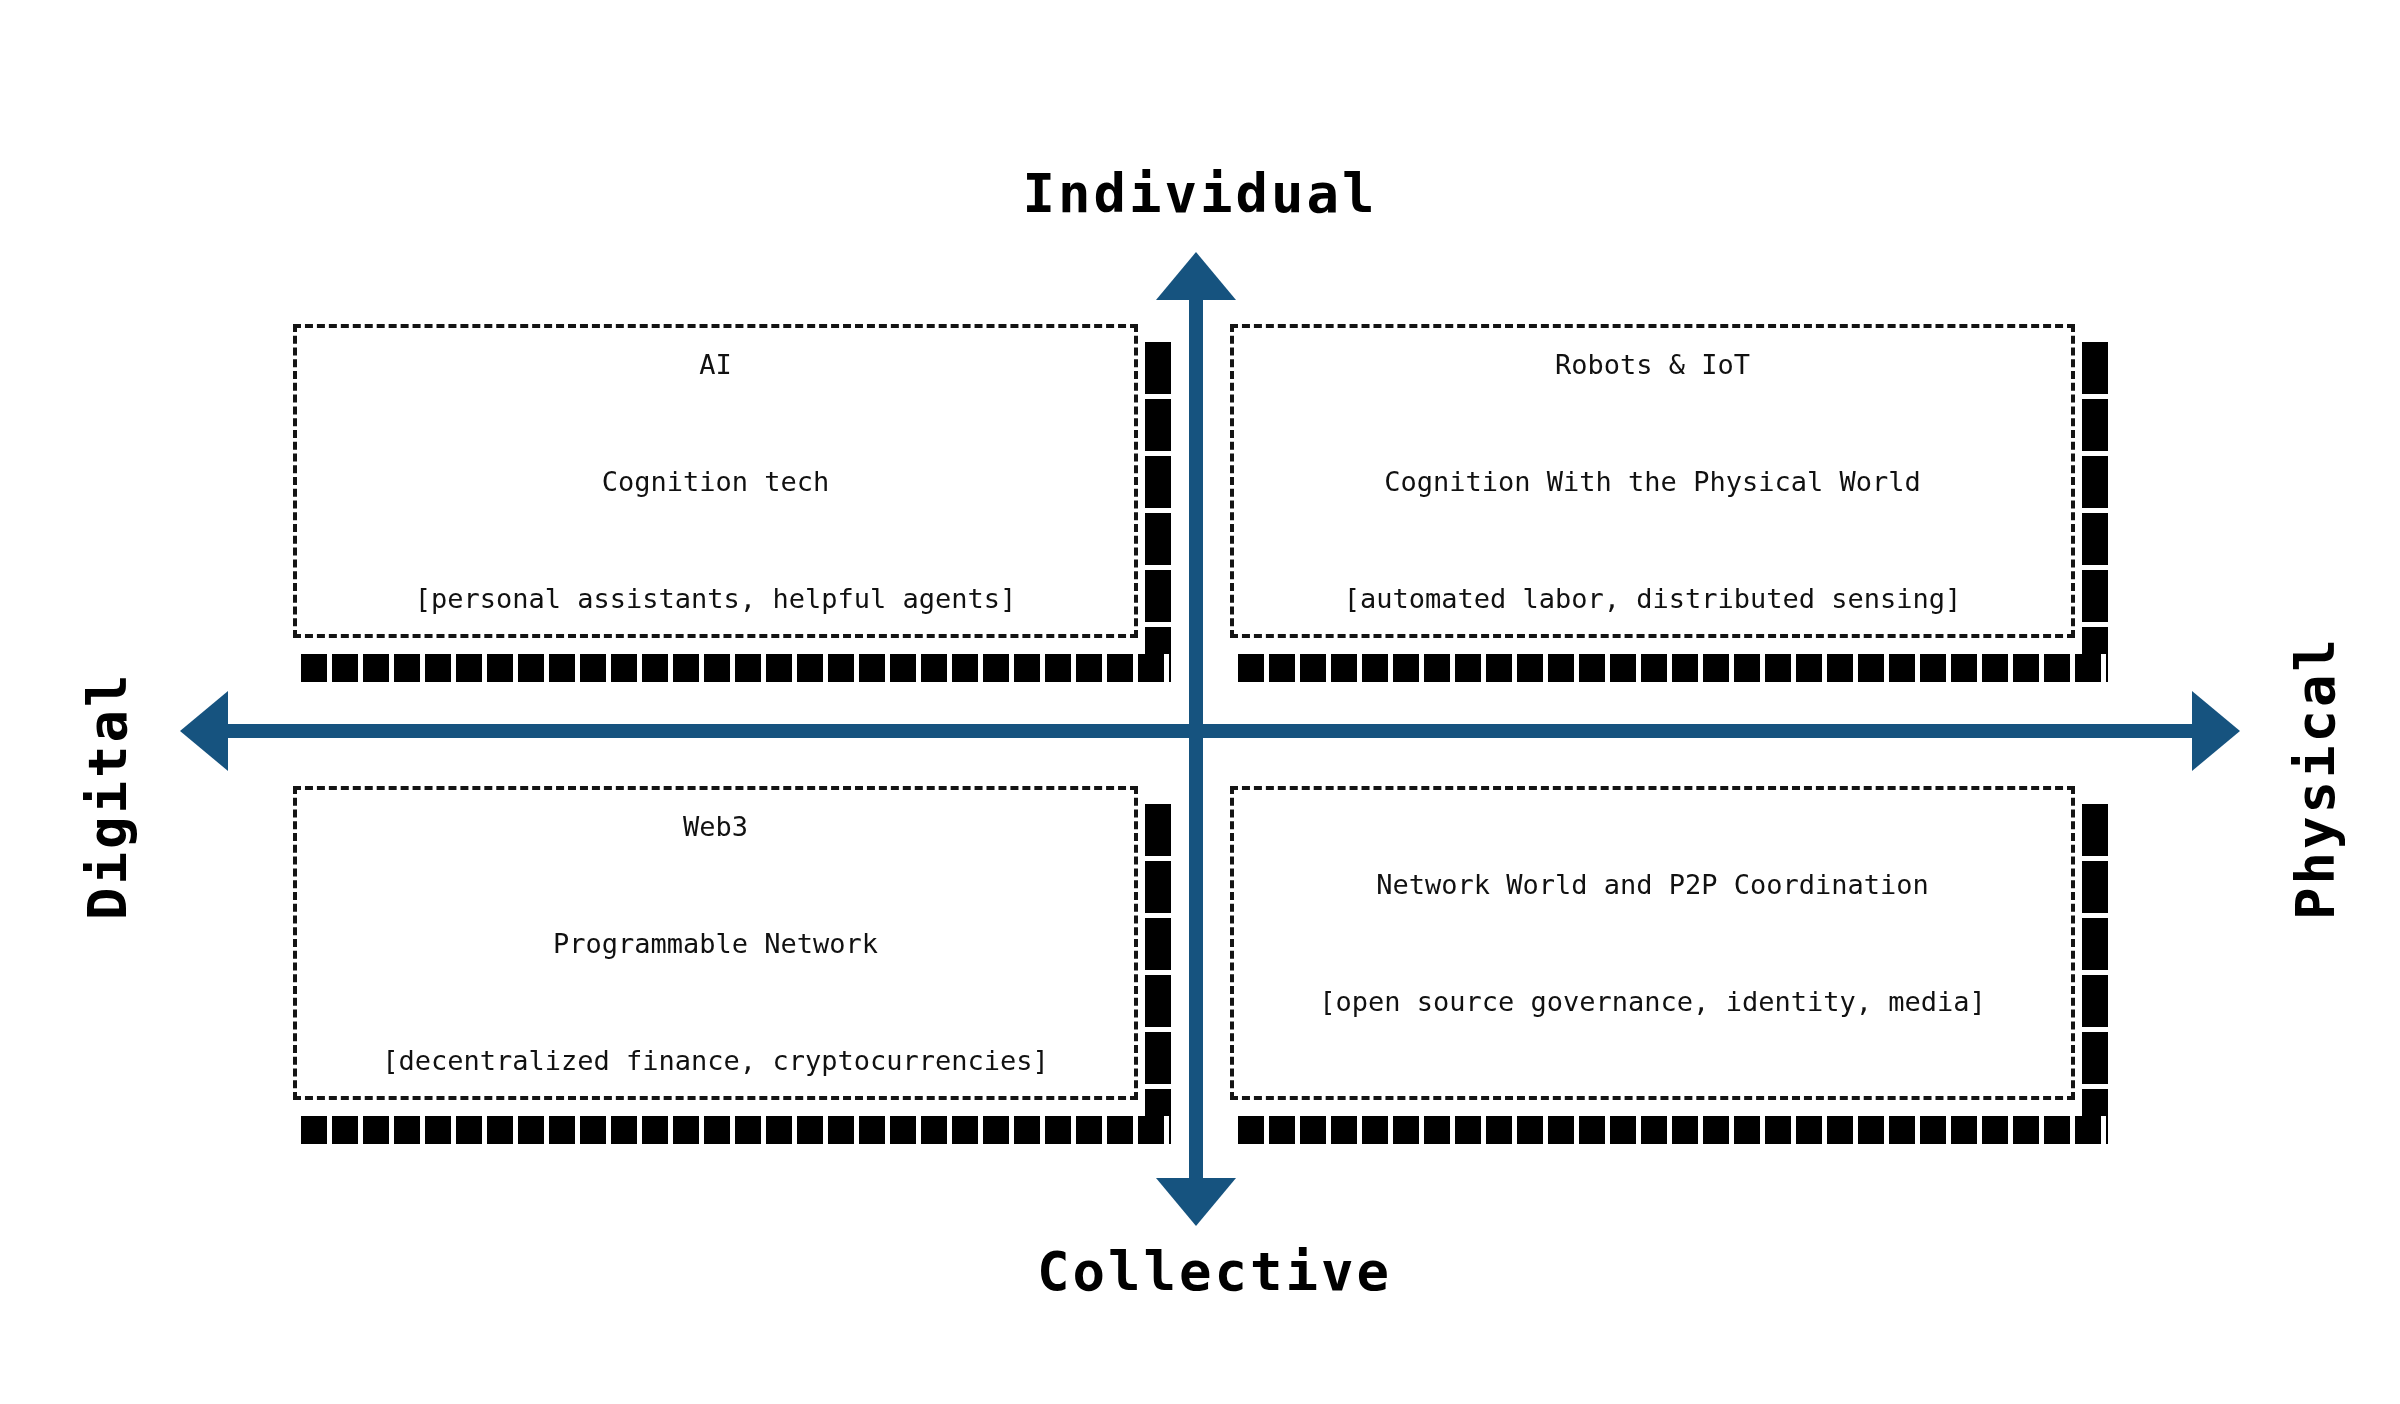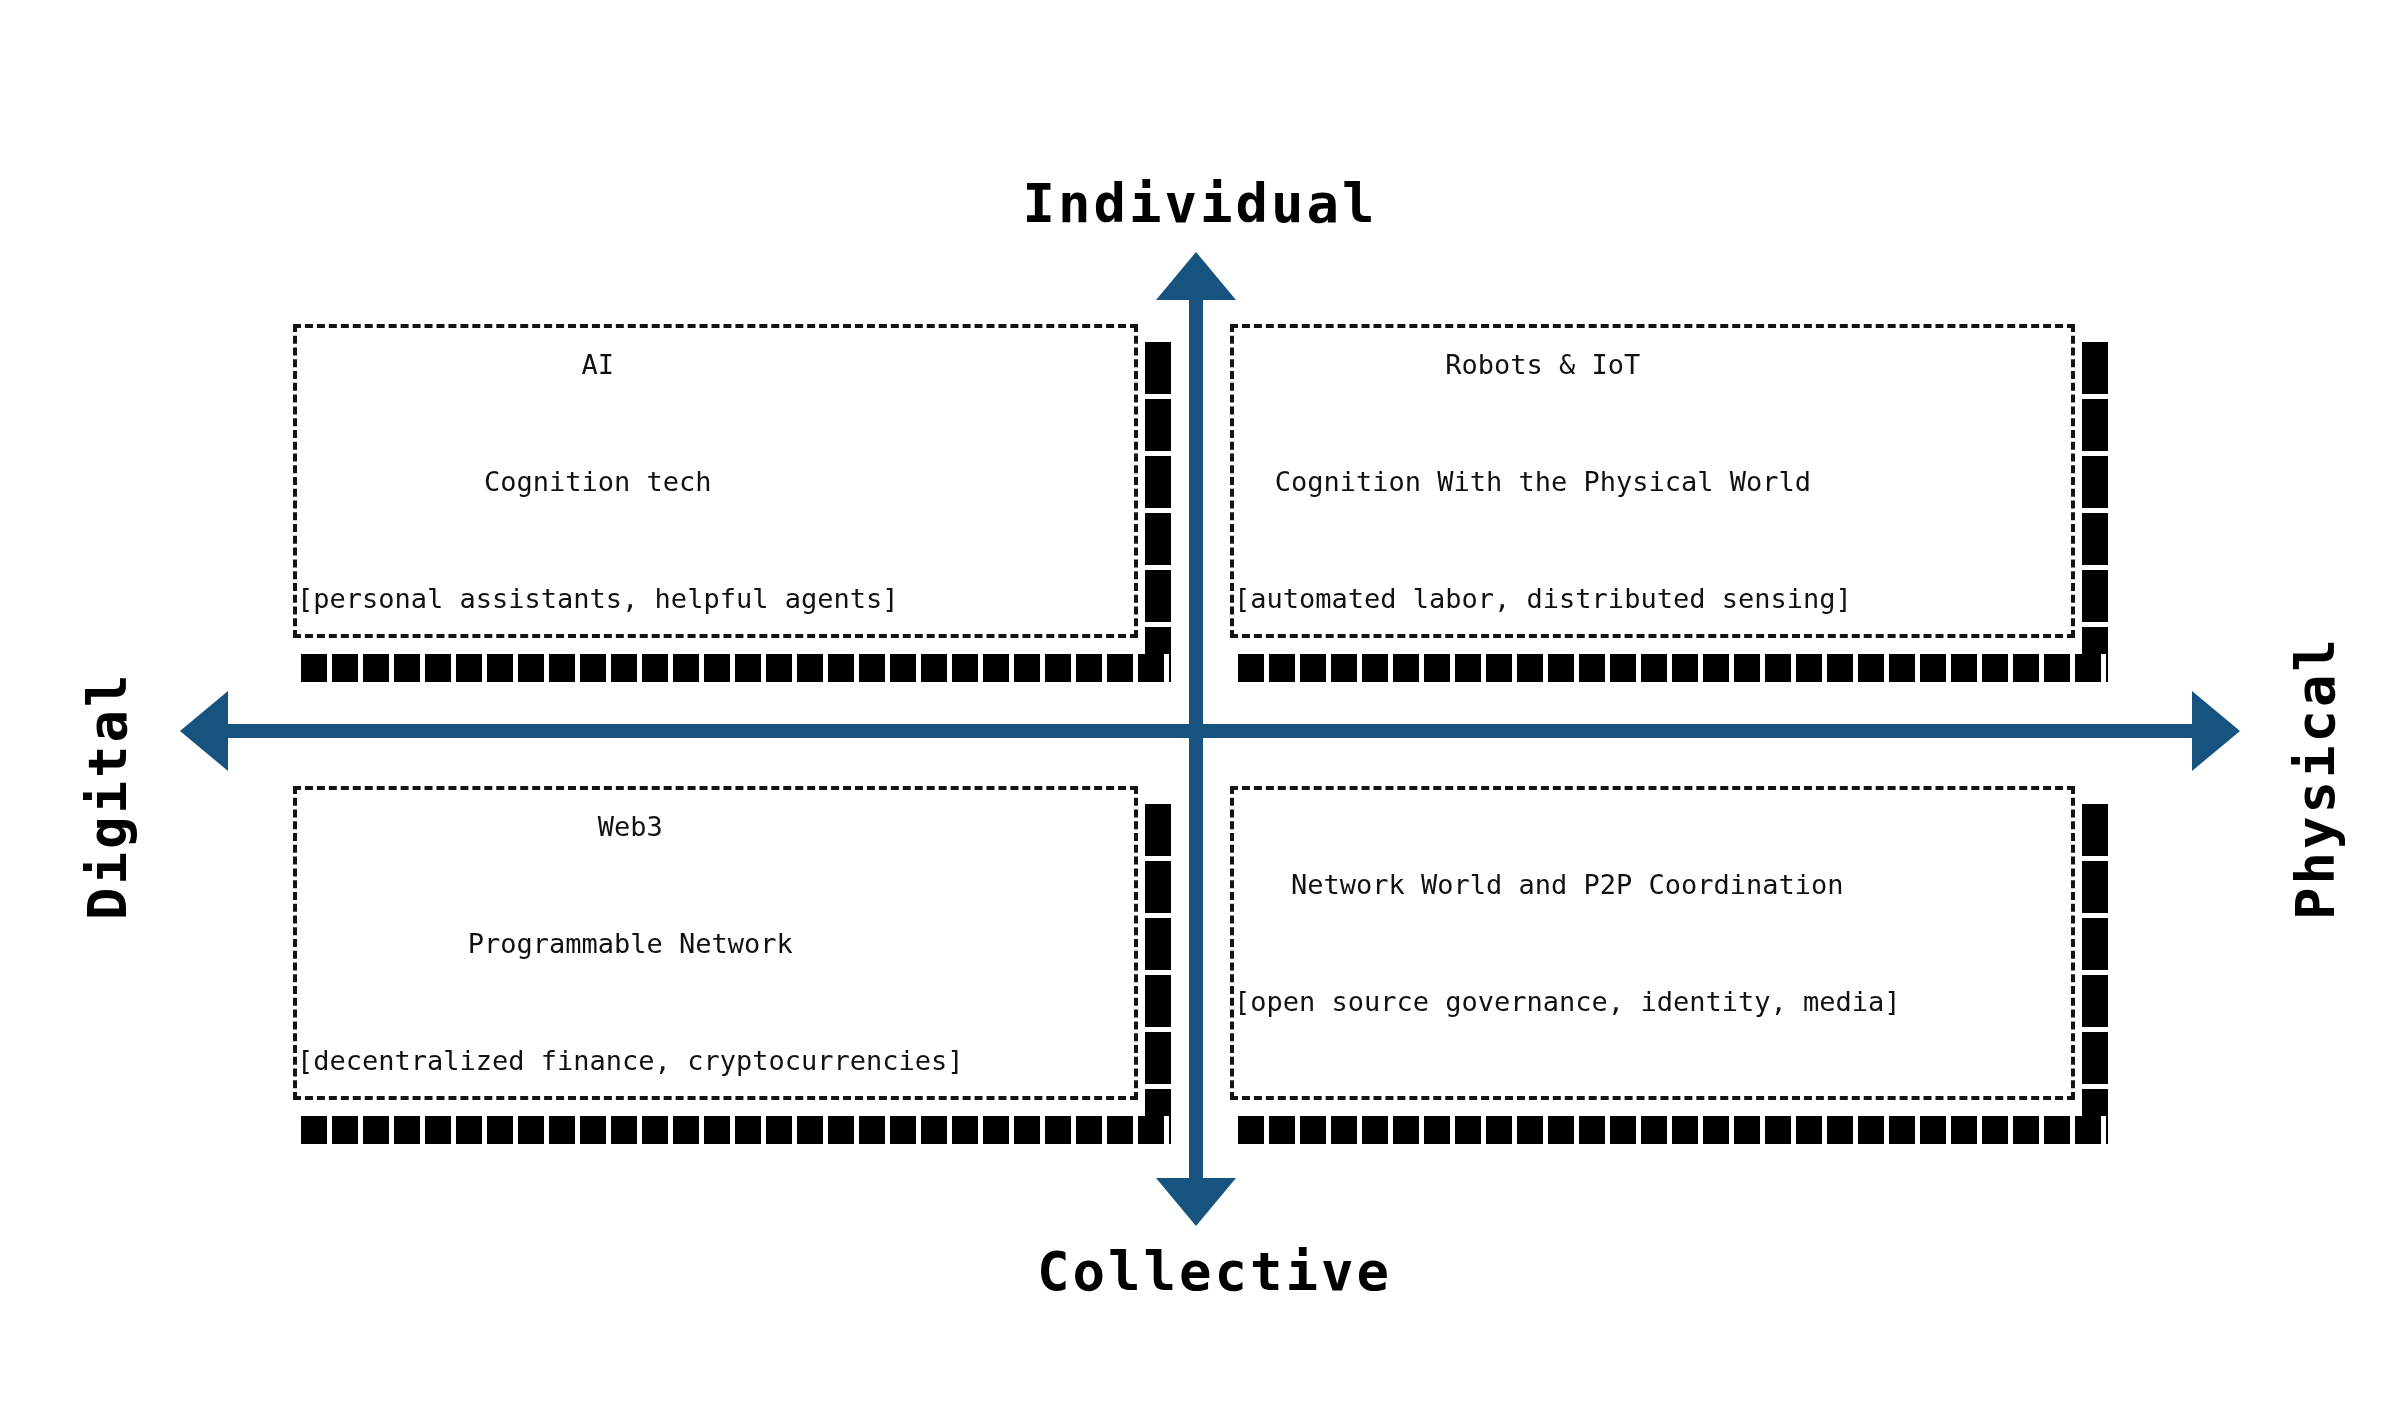--- a/index.html
+++ b/index.html
@@ -78,21 +78,21 @@
     font-family: "DejaVu Sans Mono", monospace;
     font-weight: bold;
     font-size: 54px;
     letter-spacing: 3px;
     color: #000000;
     white-space: nowrap;
   }
   #label-individual {
     left: 0;
     right: 0;
-    top: 172px;
+    top: 162px;
     text-align: center;
   }
   #label-collective {
     left: 0;
     right: 0;
     top: 1240px;
     text-align: center;
     margin-left: 29px;
   }
   #label-digital-wrap {
@@ -124,20 +124,21 @@
   .quad-box {
     position: absolute;
     left: 0;
     top: 0;
     box-sizing: border-box;
     border: 4px dashed #141414;
     background: #ffffff;
     z-index: 2;
     display: flex;
     align-items: center;
+    justify-content: center;
   }
   
   .shadow-right {
     position: absolute;
     z-index: 1;
     background-image: repeating-linear-gradient(
       to bottom,
       #000000 0px, #000000 52px,
       #ffffff 52px, #ffffff 57px
     );

